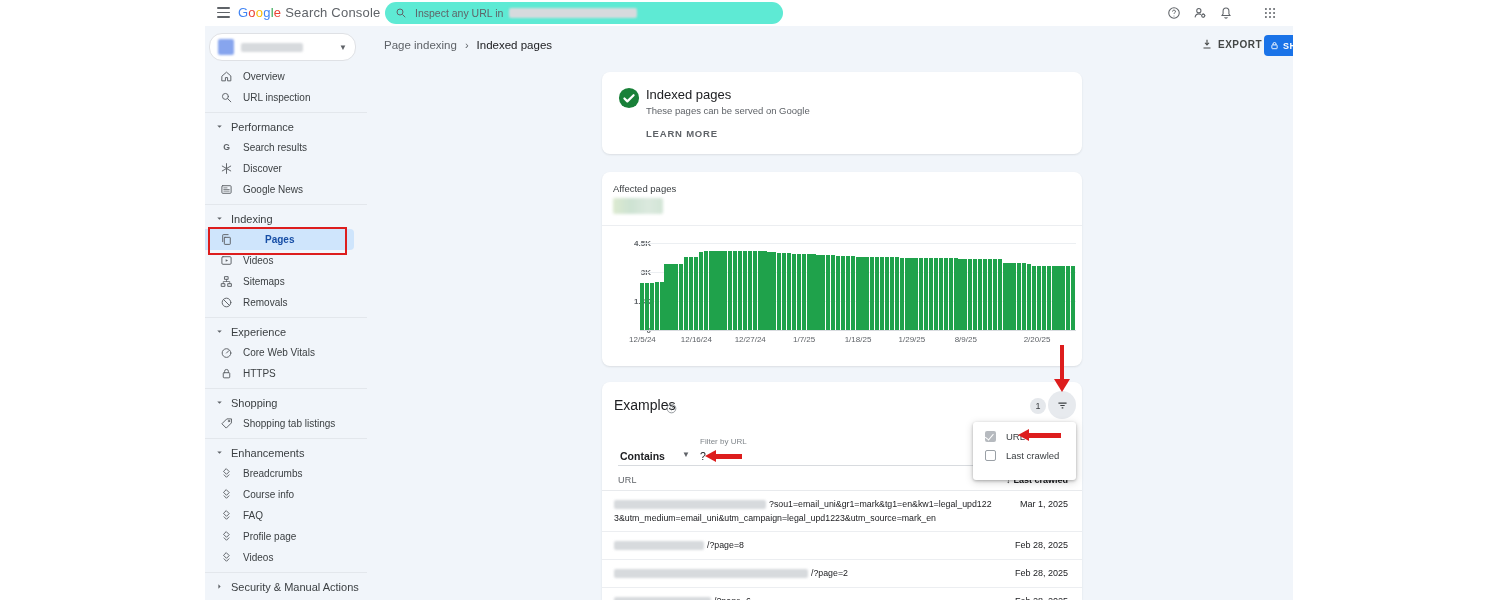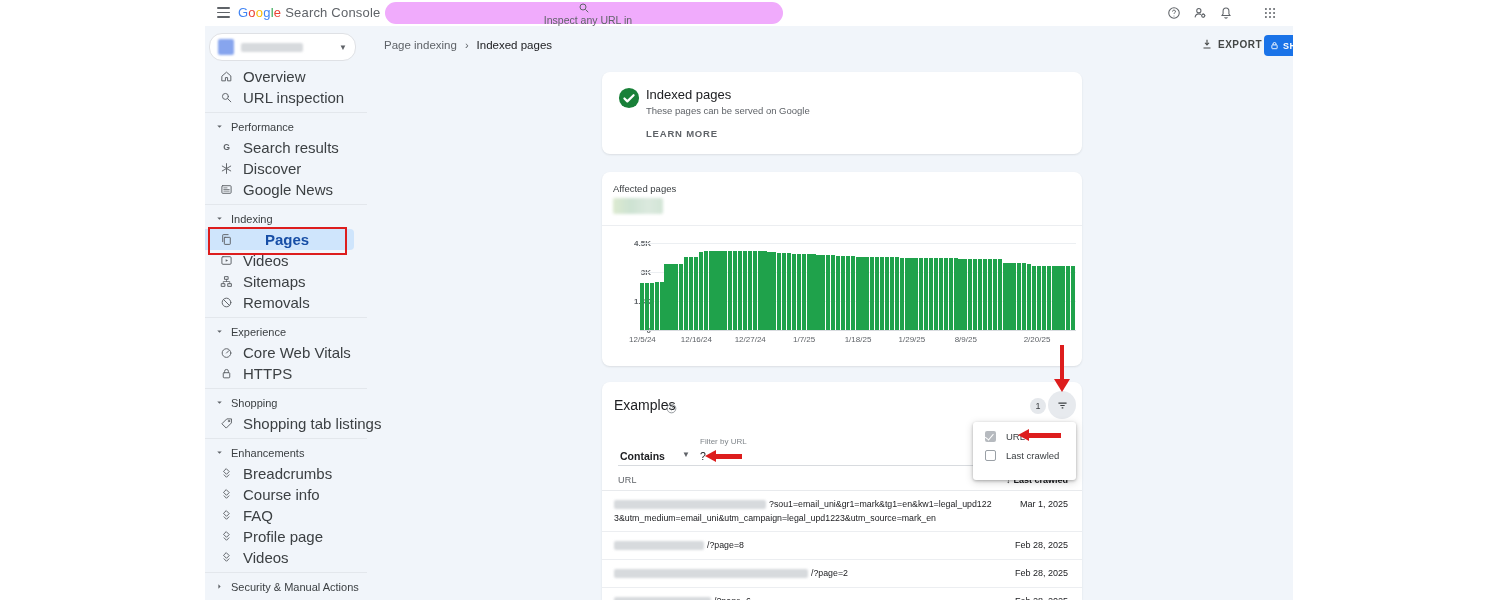--- a/index.html
+++ b/index.html
@@ -5,21 +5,21 @@
   html,body{margin:0;padding:0;}
   body{width:1500px;height:600px;background:#ffffff;font-family:"Liberation Sans",sans-serif;position:relative;overflow:hidden;
        -webkit-font-smoothing:antialiased;}
   .app{position:absolute;left:205px;top:0;width:1088px;height:600px;background:#f1f5fa;overflow:hidden;}
   
   .topbar{position:absolute;left:0;top:0;width:100%;height:26px;background:#fff;display:flex;align-items:center;}
   .burger{position:absolute;left:12px;top:7px;width:13px;height:11px;display:flex;flex-direction:column;justify-content:space-between;cursor:pointer;}
   .burger span{display:block;height:1.6px;background:#5f6368;border-radius:1px;}
   .logo{position:absolute;left:33px;top:5px;font-size:13px;letter-spacing:.2px;white-space:nowrap;}
   .logo .suffix{color:#5f6368;margin-left:4px;}
-  .searchbar{position:absolute;left:180px;top:2px;width:378px;height:22px;background:#f0abfc;border-radius:11px;display:flex;align-items:center;padding:0 10px;cursor:text;flex-direction:column;}
+  .searchbar{position:absolute;left:180px;top:2px;width:378px;height:22px;background:#5eead4;border-radius:11px;display:flex;align-items:center;padding:0 10px;cursor:text;}
   .searchbar .ph{font-size:10.5px;color:#5f6368;margin-left:8px;white-space:nowrap;}
   .top-icons{position:absolute;right:0;top:0;height:26px;display:flex;align-items:center;}
   .tico{width:26px;height:26px;display:flex;align-items:center;justify-content:center;cursor:pointer;}
   .tico svg{width:14px;height:14px;}
   .tico.grid{margin-left:18px;margin-right:10px;}
   
   .property-pill{position:absolute;left:4px;top:33px;width:129px;height:26px;background:#fff;border:1px solid #dfe1e5;border-radius:13px;display:flex;align-items:center;padding:0 8px;cursor:pointer;}
   .fav-redact{width:16px;height:16px;border-radius:2px;background:#87a5ee;filter:blur(1px);}
   .prop-redact{width:62px;height:9px;margin-left:7px;}
   .property-pill .caret{margin-left:auto;color:#5f6368;font-size:8px;}
@@ -29,21 +29,21 @@
   .breadcrumb .current{color:#202124;}
   .export-btn{position:absolute;left:996px;top:38px;display:flex;align-items:center;gap:5px;font-size:10px;font-weight:bold;letter-spacing:.5px;color:#444746;cursor:pointer;}
   .export-btn svg{width:12px;height:12px;}
   .share-btn{position:absolute;left:1059px;top:35px;width:44px;height:21px;background:var(--brand-blue);border-radius:4px 0 0 4px;display:flex;align-items:center;padding:0 0 0 6px;gap:4px;color:#fff;font-size:9px;font-weight:bold;letter-spacing:.4px;cursor:pointer;overflow:hidden;}
   .share-btn svg{width:9px;height:9px;flex:none;}
   
   .sidebar{position:absolute;left:0;top:66px;width:162px;}
   .sb-item{height:21px;display:flex;align-items:center;padding-left:15px;gap:10px;cursor:pointer;position:relative;}
   .sb-item .ic{width:13px;height:13px;flex:none;display:flex;}
   .sb-item .ic svg{width:13px;height:13px;}
-  .sb-item .lbl{font-size:15px;color:#3c4043;white-space:nowrap;text-align:center;}
+  .sb-item .lbl{font-size:10px;color:#3c4043;white-space:nowrap;text-align:center;}
   .sb-item.selected{background:var(--selected-blue);border-radius:0 4px 4px 0;width:134px;}
   .sb-item.selected .lbl{color:#174ea6;font-weight:bold;padding-left:22px;}
   .sb-section{height:21px;display:flex;align-items:center;padding-left:10px;gap:7px;cursor:pointer;}
   .sb-section .car{width:9px;height:9px;display:flex;}
   .sb-section .car svg{width:9px;height:9px;}
   .sb-section .lbl{font-size:11px;color:#3c4043;white-space:nowrap;}
   .sb-divider{height:8px;display:flex;align-items:center;}
   .sb-divider i{display:block;width:162px;height:1px;background:#e3e7ec;}
   
   .card{position:absolute;left:397px;width:480px;background:#fff;border-radius:8px;box-shadow:0 1px 2px rgba(60,64,67,.12);}

